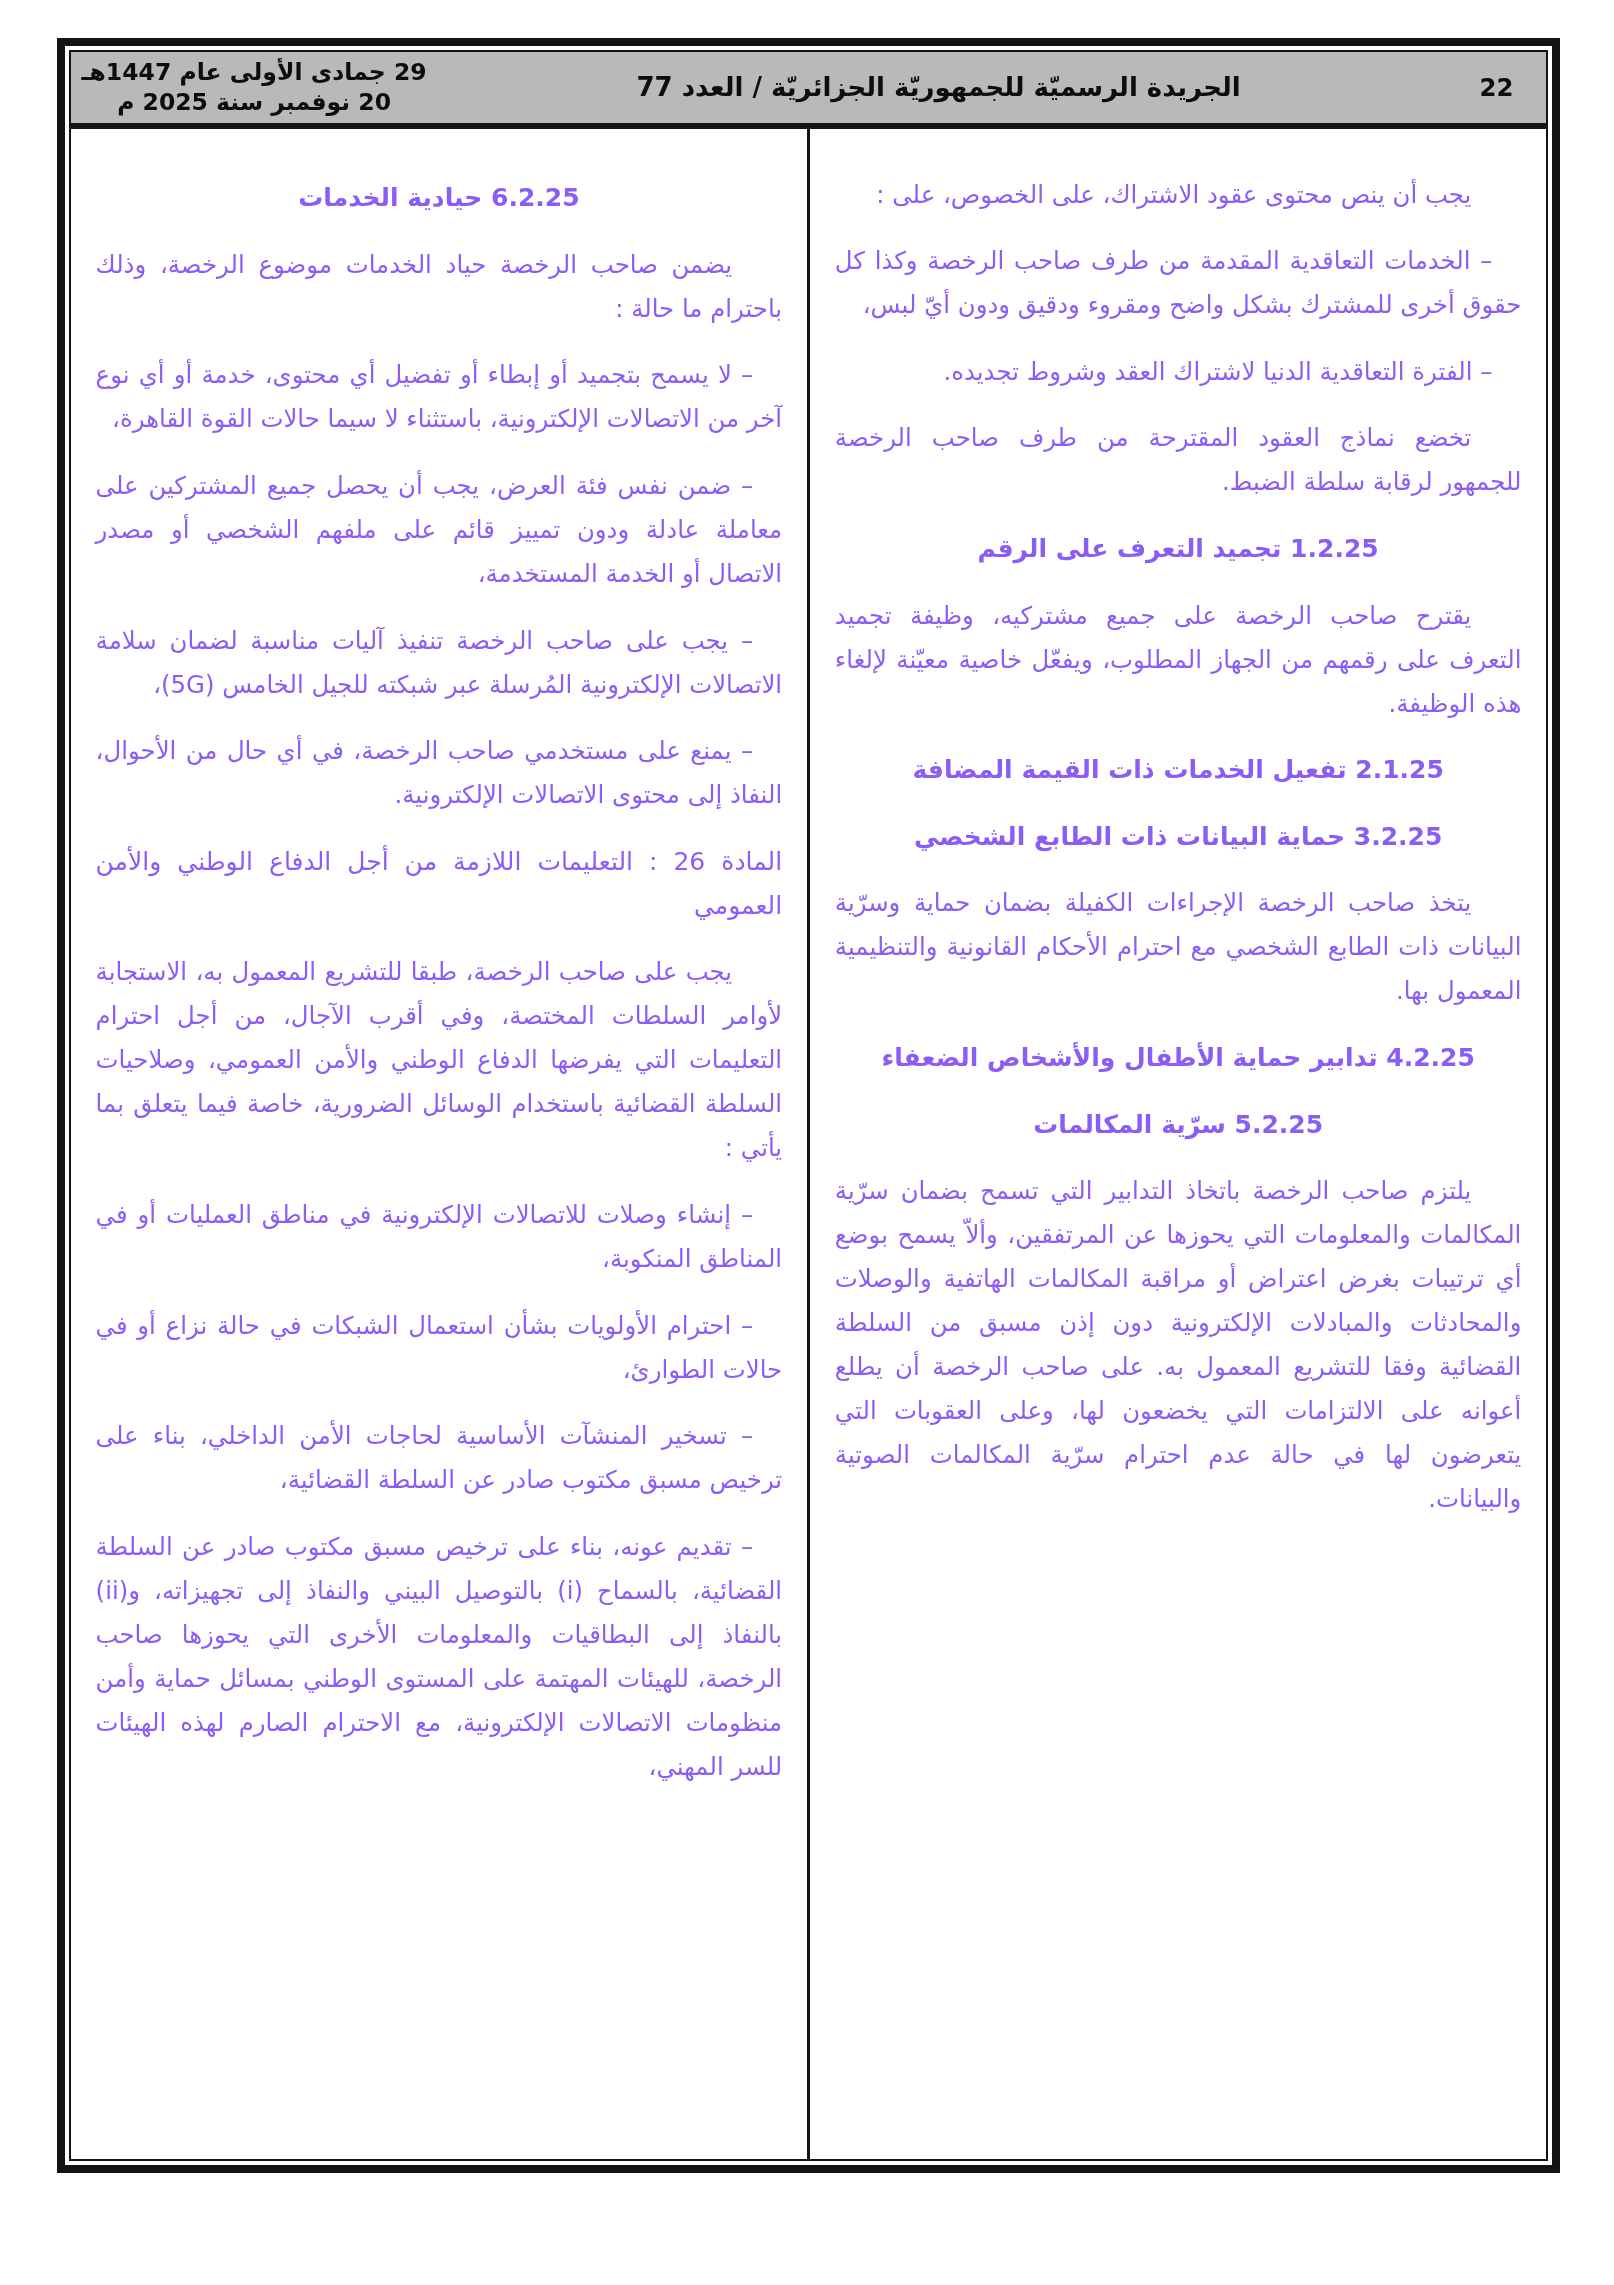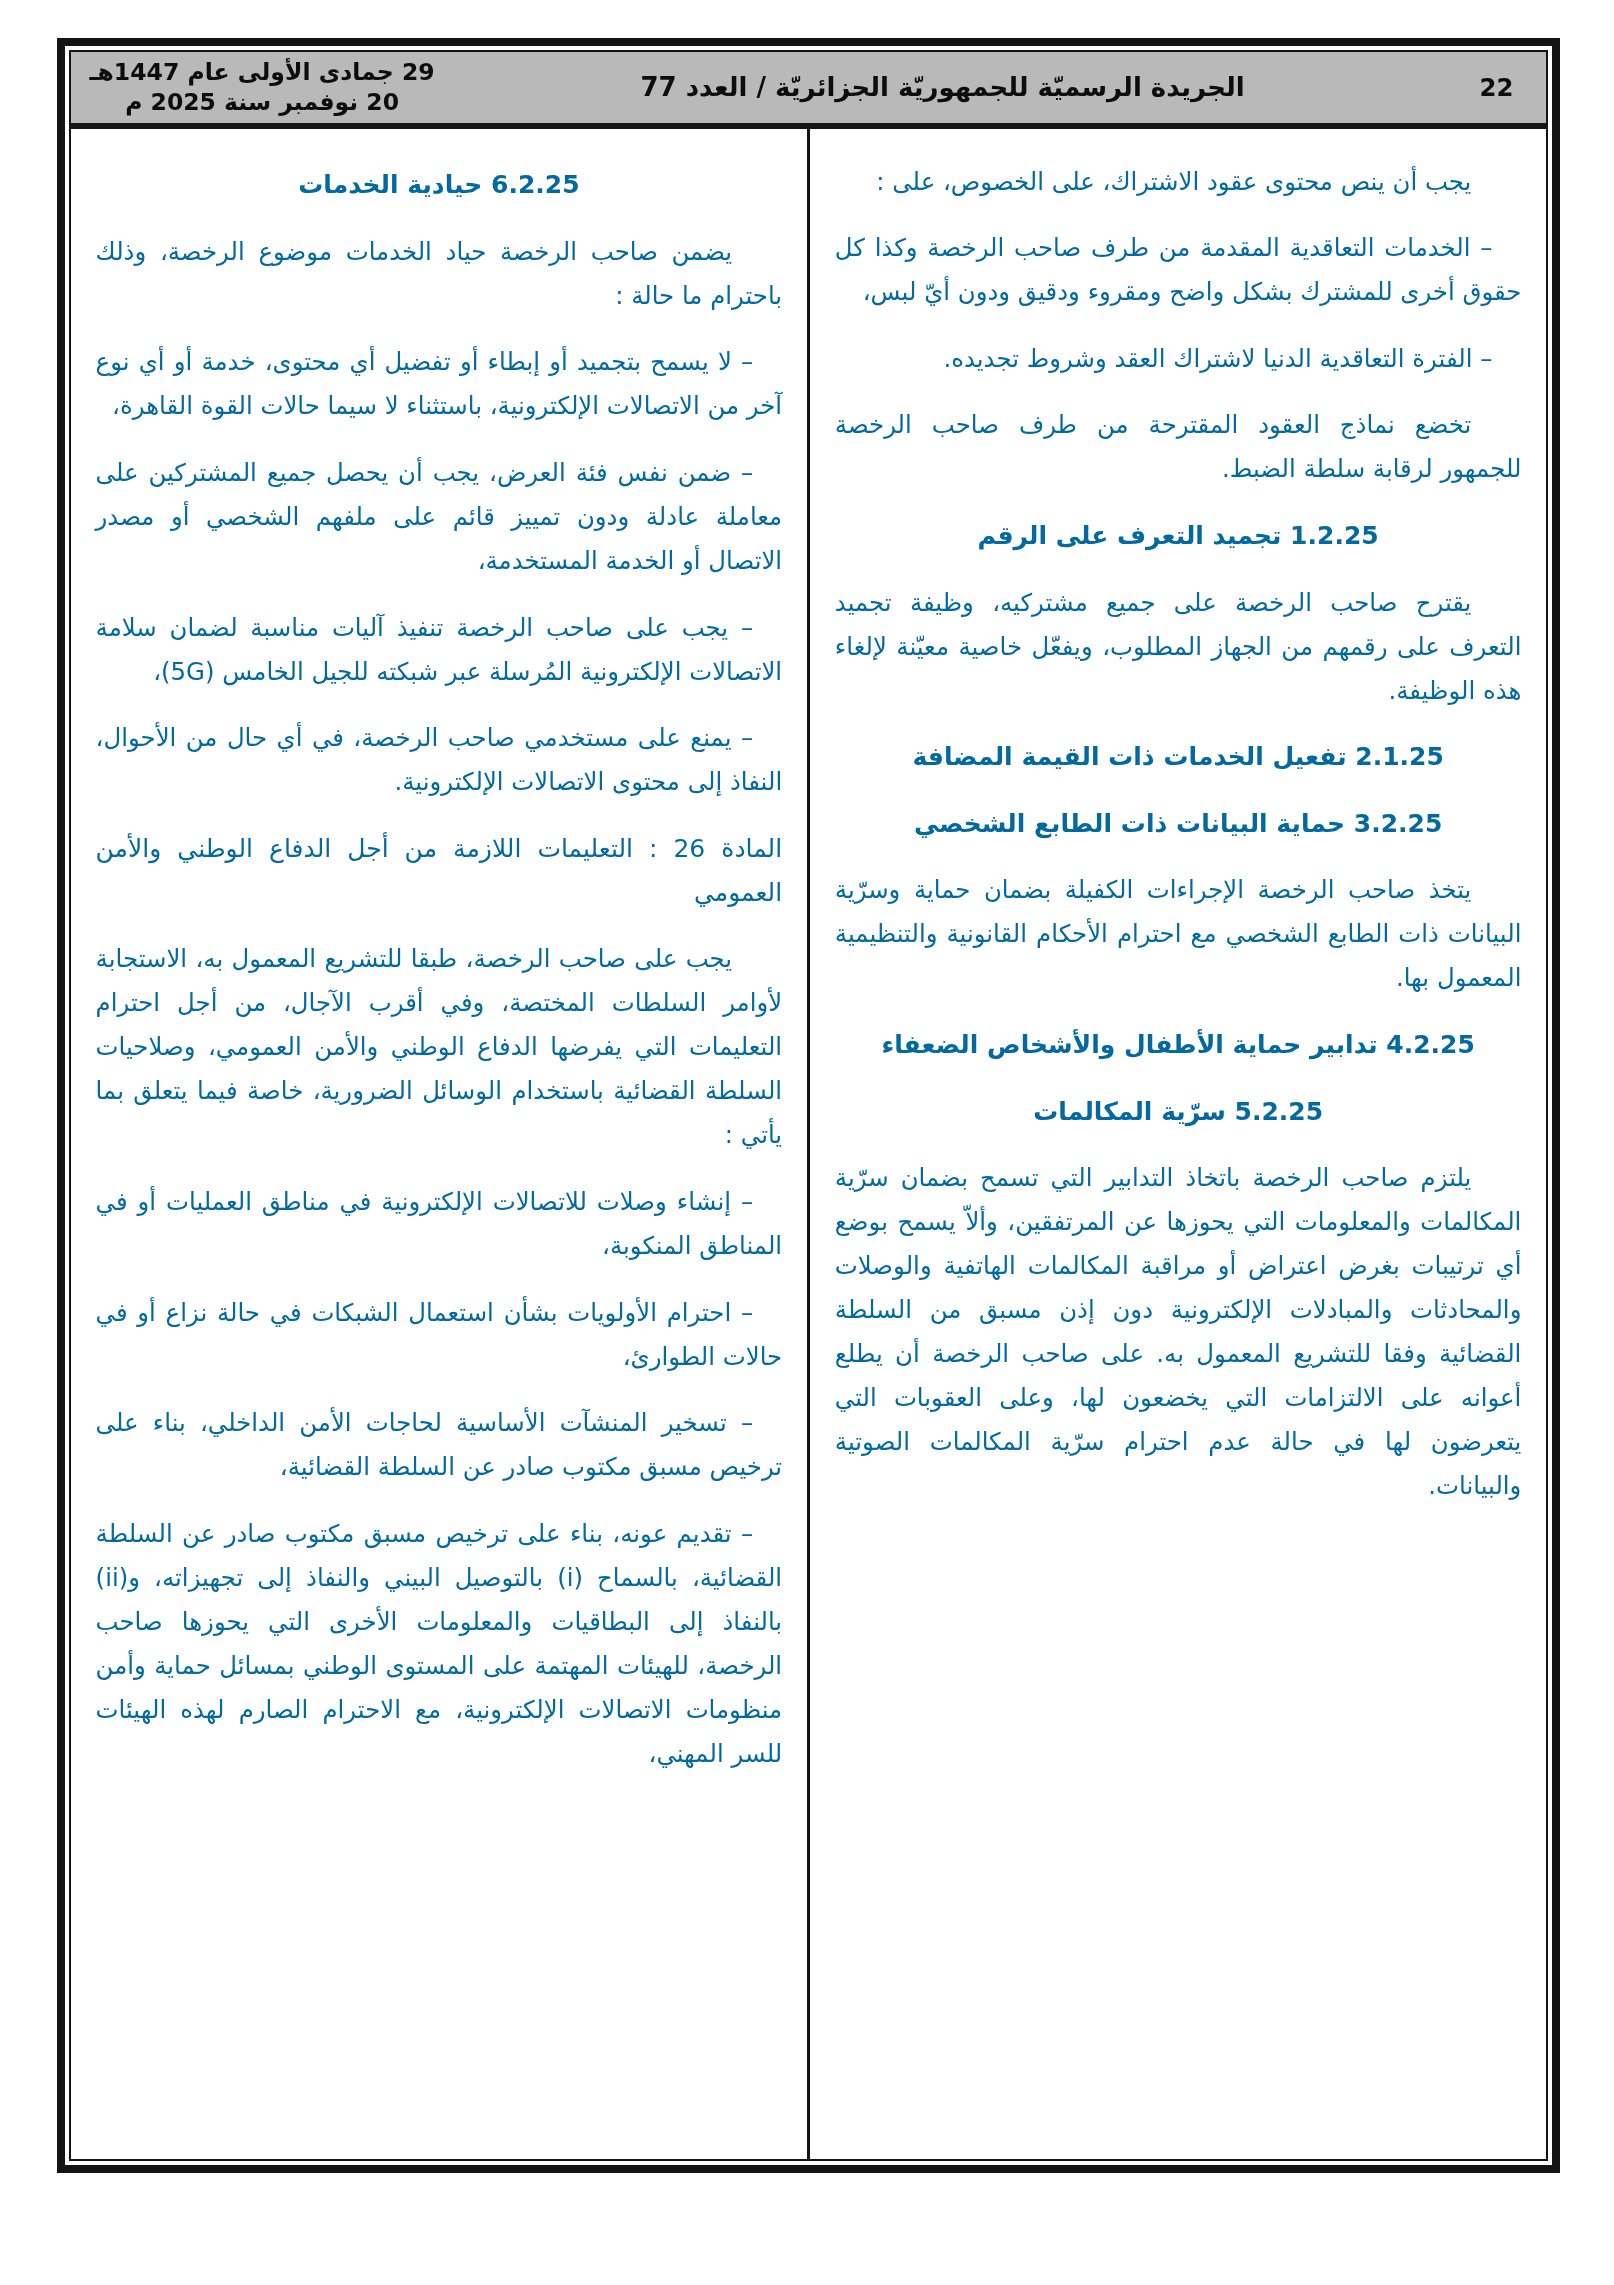--- a/index.html
+++ b/index.html
@@ -41,37 +41,38 @@
     flex:1;
     text-align:center;
     font-size:26px; font-weight:bold;
     white-space:nowrap;
   }
   .header-date{
     flex:0 0 353px;
     text-align:center;
     font-size:23.5px; font-weight:bold;
     line-height:1.3;
-    padding-left:15px;
+    padding-left:7px;
   }
   .cols{
     flex:1;
     display:flex;
     min-height:0;
   }
   .divider{
     flex:0 0 2.7px;
     background:#141414;
   }
   .col{
     flex:1;
     padding:31px 25px 9px 25px;
     box-sizing:border-box;
     overflow:hidden;
-    color:#0369a1;
+    color:#8b5cf6;
+    margin-top:13px;
   }
   .block{
     margin:0 0 22.6px 0;
     font-size:24.4px;
     line-height:44px;
     text-align:justify;
     text-justify:inter-word;
   }
   p.paragraph{ text-indent:50px; }
   p.item{ text-indent:29px; }

